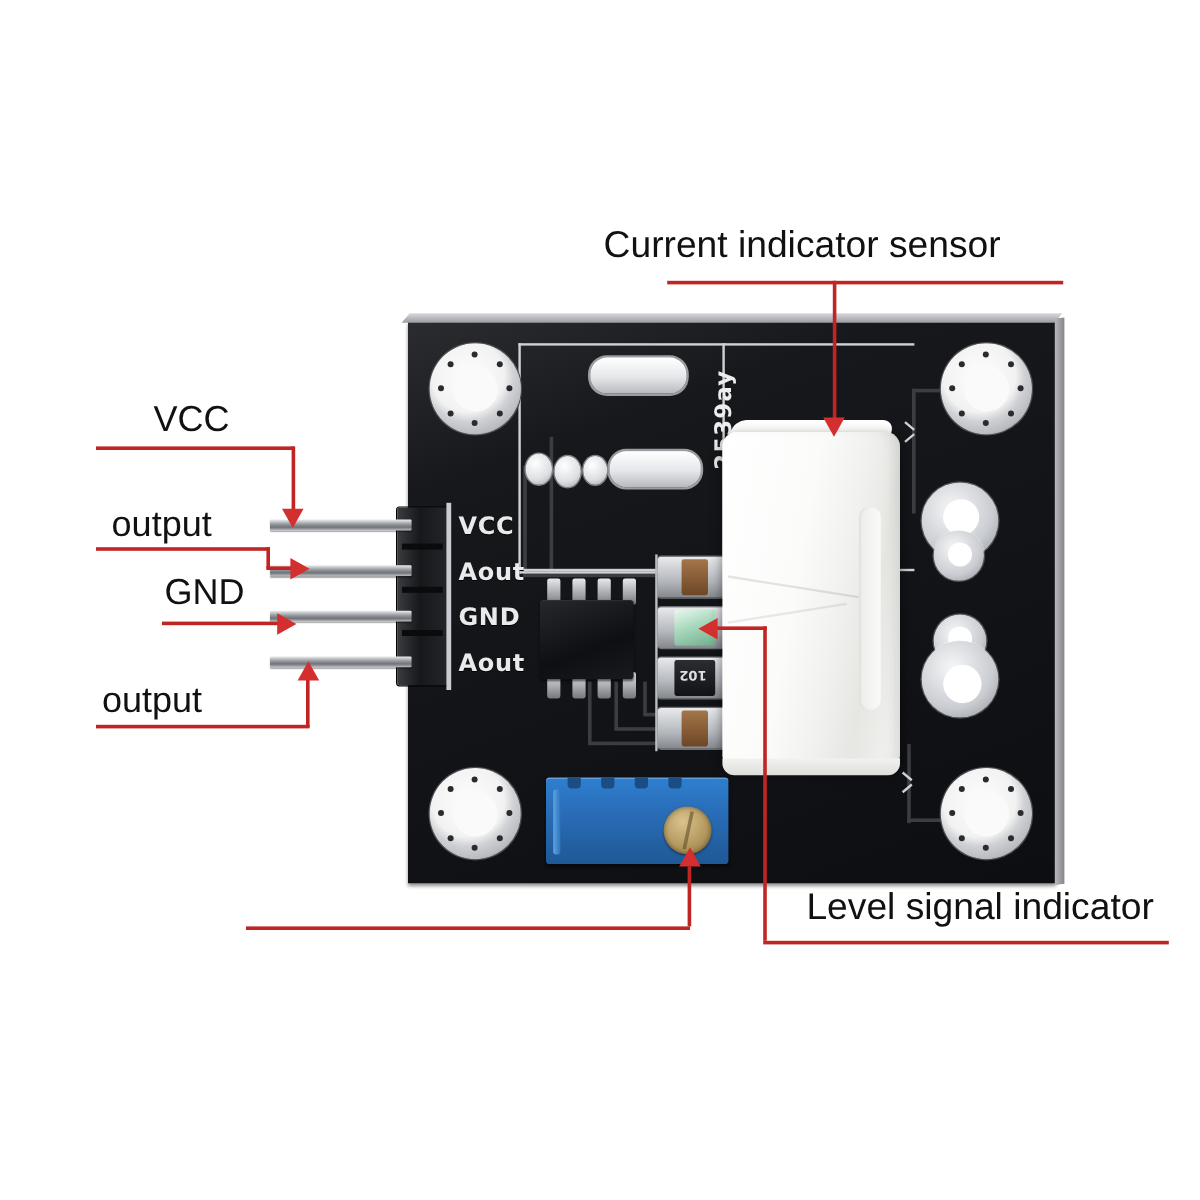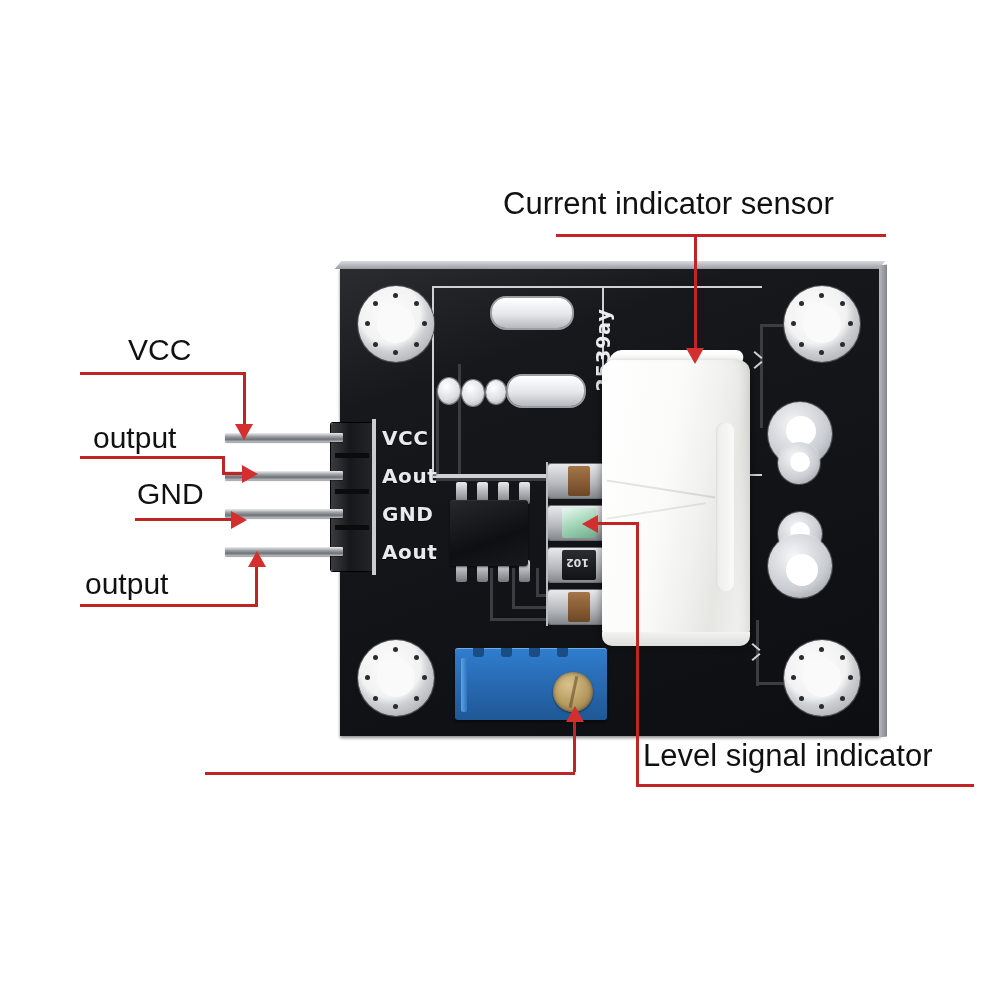--- a/index.html
+++ b/index.html
@@ -315,19 +315,19 @@
 
   <div class="anno lab" style="left:85px;top:568px;">output</div>
   <div class="rline rh" style="left:80px;top:604px;width:178px;"></div>
   <div class="rline rv" style="left:255px;top:566px;height:40px;"></div>
   <div class="arrow arr-up" style="left:248px;top:551px;"></div>
 
   <div class="rline rh" style="left:205px;top:772px;width:370px;"></div>
   <div class="rline rv" style="left:573px;top:722px;height:50px;"></div>
   <div class="arrow arr-up" style="left:566px;top:706px;"></div>
 
-  <div class="anno big" style="left:643px;top:740px;">Level signal indicator</div>
+  <div class="anno big" style="left:672px;top:740px;">Level signal indicator</div>
   <div class="rline rh" style="left:636px;top:784px;width:338px;"></div>
   <div class="rline rv" style="left:636px;top:522px;height:262px;"></div>
   <div class="rline rh" style="left:597px;top:522px;width:42px;"></div>
   <div class="arrow arr-right" style="left:582px;top:515px;transform:rotate(180deg);"></div>
 
 </div>
 
 </body></html>

